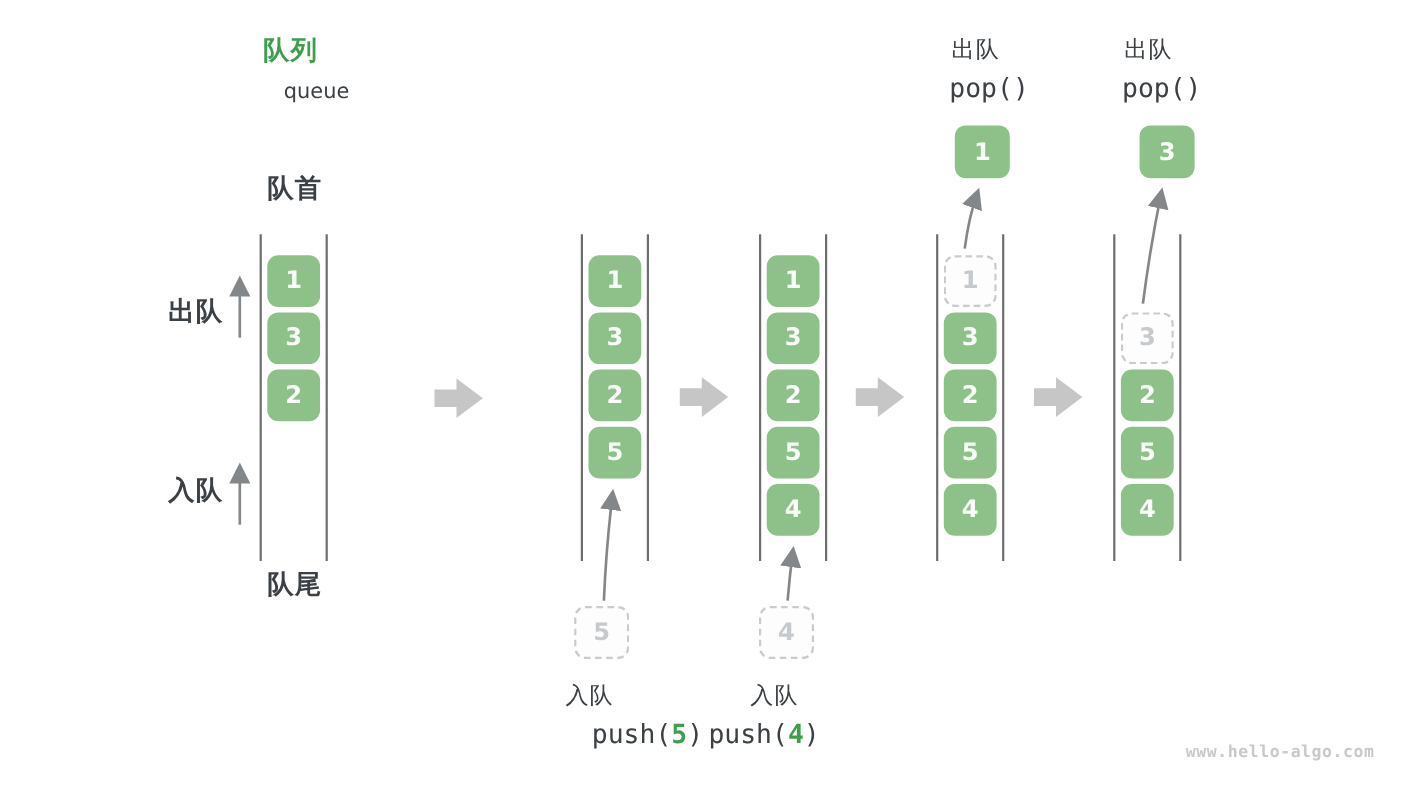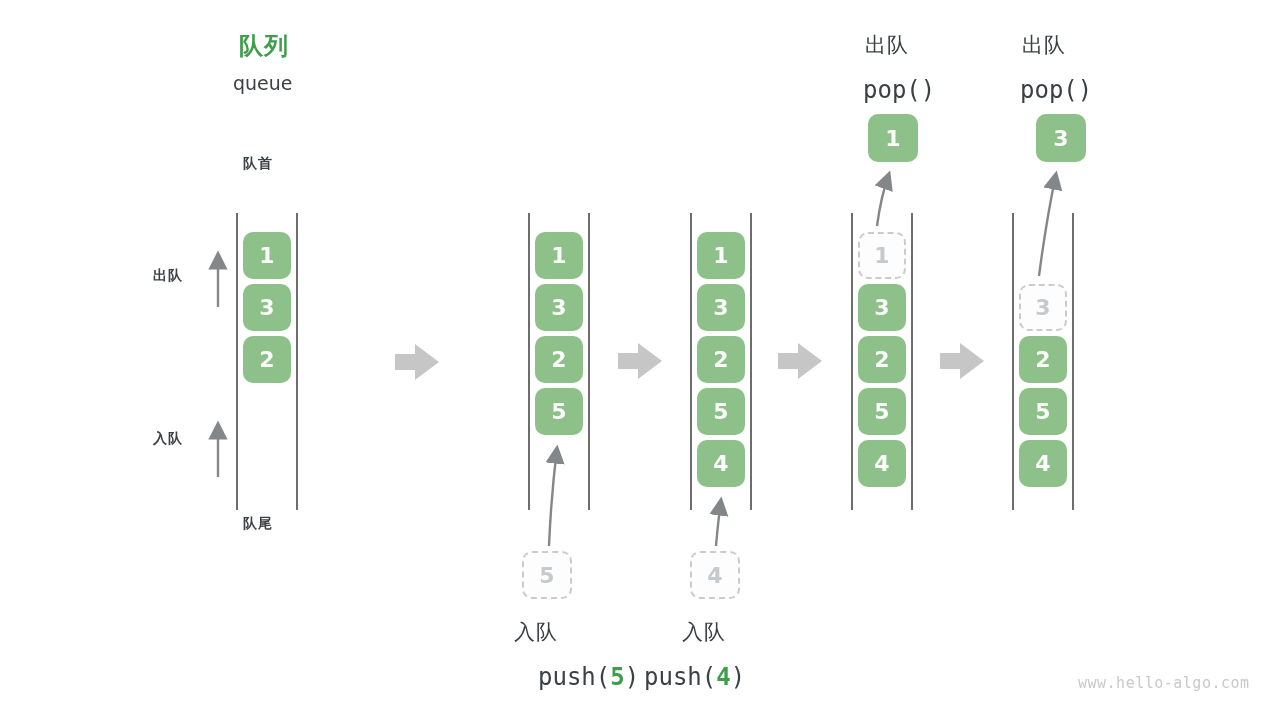--- a/index.html
+++ b/index.html
@@ -3,28 +3,28 @@
 <meta charset="utf-8">
 <style>
   html,body{margin:0;padding:0;background:#ffffff;}
   .stage{
     position:relative;width:1280px;height:720px;background:#ffffff;
     font-family:"DejaVu Sans","Liberation Sans",sans-serif;overflow:hidden;
   }
   .abs{position:absolute;}
   
   .title-zh{font-size:24px;font-weight:700;color:#3f9e4d;letter-spacing:1px;text-align:center;}
-  .title-en{font-size:19px;color:#3b4045;}
-  .lbl{font-size:14px;font-weight:700;color:#3b4045;letter-spacing:1px;}
+  .title-en{font-size:19px;color:#3b4045;margin-left:25px;}
+  .lbl{font-size:24px;font-weight:700;color:#3b4045;letter-spacing:1px;}
   .op-zh{font-size:21px;font-weight:500;color:#3b4045;letter-spacing:1px;}
   .op-code{font-family:"DejaVu Sans Mono","Liberation Mono",monospace;
-           font-size:24px;color:#3b4045;margin-top:10px;}
+           font-size:24px;color:#3b4045;}
   .op-code .arg{color:#3f9e4d;font-weight:700;}
   .watermark{font-family:"DejaVu Sans Mono","Liberation Mono",monospace;
-             font-size:15px;color:#c9c9c9;letter-spacing:0.5px;}
+             font-size:15px;color:#c9c9c9;letter-spacing:0.5px;font-weight:bold;}
   
   .col{
     position:absolute;top:213px;width:62px;height:297px;box-sizing:border-box;
     border-left:2px solid #6d6d6d;border-right:2px solid #6d6d6d;
   }
   .box{
     position:absolute;left:5px;width:48px;height:47px;border-radius:10px;
     background:#8ec08a;color:#fafcf9;font-size:22px;font-weight:600;
     display:flex;align-items:center;justify-content:center;box-sizing:border-box;
   }

